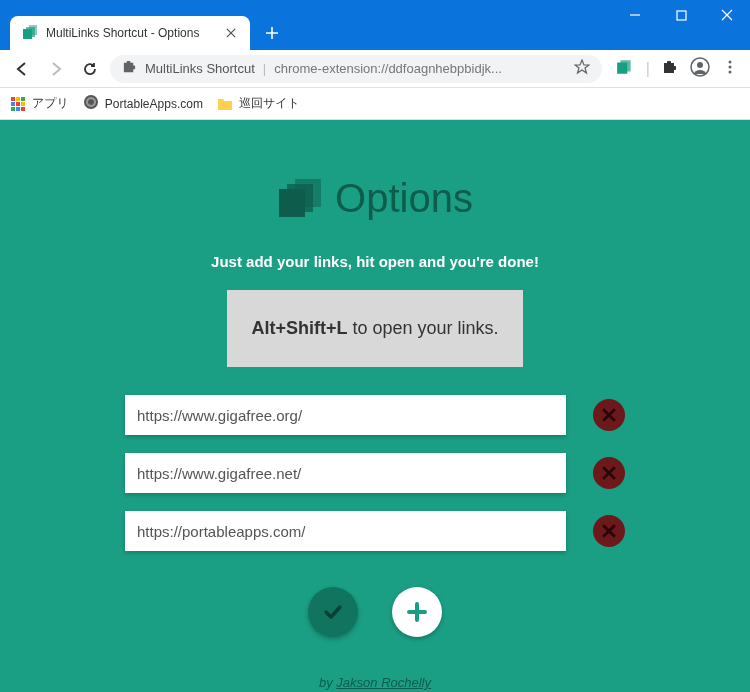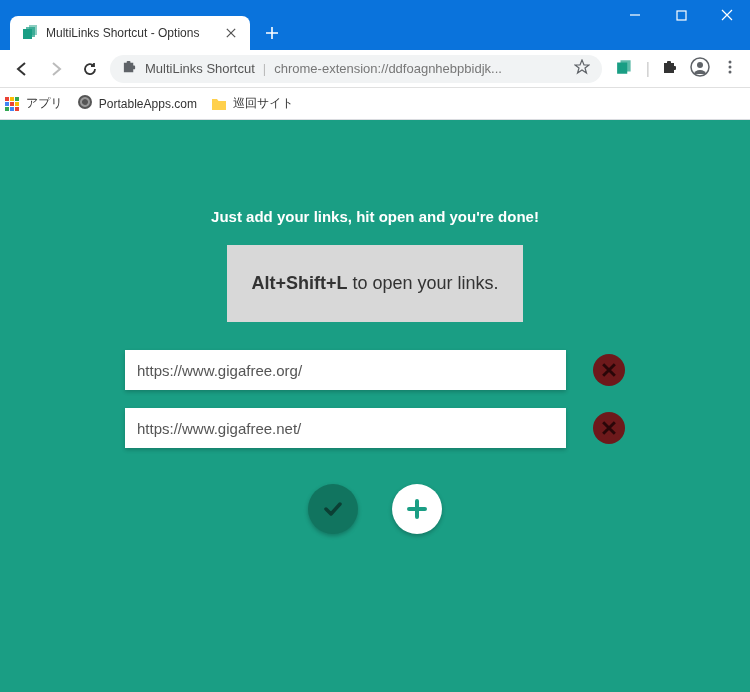--- a/index.html
+++ b/index.html
@@ -19,21 +19,21 @@
   .navbtn { width: 28px; height: 28px; display: flex; align-items: center; justify-content: center; color: #555; border-radius: 50%; }
   .navbtn.disabled { color: #bbb; }
   .omnibox { flex: 1; height: 28px; background: #f1f3f4; border-radius: 14px; display: flex; align-items: center; padding: 0 12px; gap: 8px; }
   .omnibox .exticon { color: #5f6368; }
   .omnibox-text { font-size: 13px; color: #555; display: flex; align-items: center; gap: 4px; overflow: hidden; white-space: nowrap; }
   .omnibox-text .sep { color: #bbb; margin: 0 4px; }
   .omnibox-text .url { color: #777; }
   .righticons { display: flex; gap: 12px; align-items: center; margin-left: 8px; margin-right: 4px; }
   .righticons > * { color: #5f6368; }
   
-  .bookmarks { height: 32px; background: #fff; display: flex; align-items: center; padding: 0 4px; gap: 14px; border-bottom: 1px solid #dadce0; }
+  .bookmarks { height: 32px; background: #fff; display: flex; align-items: center; padding: 0 10px; gap: 14px; border-bottom: 1px solid #dadce0; }
   .bmitem { display: flex; align-items: center; gap: 6px; font-size: 12px; color: #333; }
   .bm-apps-icon { width: 16px; height: 16px; }
   .bm-folder { width: 16px; height: 14px; }
   
   
   .page { background: #1a9e84; height: calc(692px - 42px - 38px - 32px); padding-top: 56px; text-align: center; color: #fff; position: relative; }
   .heading { display: flex; align-items: center; justify-content: center; gap: 14px; color: #0d5c4c; }
   .heading .logo { width: 44px; height: 40px; }
   .heading h1 { font-size: 40px; font-weight: 400; }
   .subtitle { margin-top: 32px; font-size: 15px; font-weight: bold; }
@@ -190,20 +190,30 @@
     <span class="bm-folder">
       <svg viewBox="0 0 16 14">
           <path d="M1 2 h5 l1.5 2 h7.5 v9 h-14 z" fill="#ffd04c"></path>
         </svg>
     </span>
     <span>巡回サイト</span>
   </div>
 </div>
 
 <div class="page">
+  <div class="heading">
+    <span class="logo">
+      <svg viewBox="0 0 44 40">
+          <rect x="2" y="10" width="26" height="28" fill="#0d5c4c"></rect>
+          <rect x="10" y="5" width="26" height="28" fill="#0d5c4c" opacity="0.75"></rect>
+          <rect x="18" y="0" width="26" height="28" fill="#0d5c4c" opacity="0.5"></rect>
+        </svg>
+    </span>
+    <h1>Options</h1>
+  </div>
   <div class="subtitle">Just add your links, hit open and you're done!</div>
   <div class="hintbar">
     <strong>Alt+Shift+L</strong><span> to open your links.</span>
   </div>
   
   <div class="links">
     <div class="linkrow">
       <input class="linkinput" value="https://www.gigafree.org/" style="">
       <div class="delbtn">
         <svg viewBox="0 0 12 12">
@@ -212,28 +222,39 @@
       </div>
     </div>
     <div class="linkrow">
       <input class="linkinput" value="https://www.gigafree.net/" style="">
       <div class="delbtn">
         <svg viewBox="0 0 12 12">
             <path d="M1 1 L11 11 M11 1 L1 11" stroke="#290608" stroke-width="2.5"></path>
           </svg>
       </div>
     </div>
+    <div class="linkrow">
+      <input class="linkinput" value="https://portableapps.com/" style="">
+      <div class="delbtn">
+        <svg viewBox="0 0 12 12">
+            <path d="M1 1 L11 11 M11 1 L1 11" stroke="#290608" stroke-width="2.5"></path>
+          </svg>
+      </div>
+    </div>
   </div>
   
   <div class="actions">
     <div class="circle save">
       <svg width="24" height="24" viewBox="0 0 24 24">
           <path d="M5 12 L10 17 L19 7" fill="none" stroke="#0b3f34" stroke-width="3.5" stroke-linecap="round" stroke-linejoin="round"></path>
         </svg>
     </div>
     <div class="circle add">
       <svg width="24" height="24" viewBox="0 0 24 24">
           <path d="M12 4 V20 M4 12 H20" stroke="#1a9e84" stroke-width="4" stroke-linecap="round"></path>
         </svg>
     </div>
   </div>
   
+  <div class="credit">
+    <span>by </span><a href="#">Jakson Rochelly</a>
+  </div>
 </div>
 
 </body></html>

